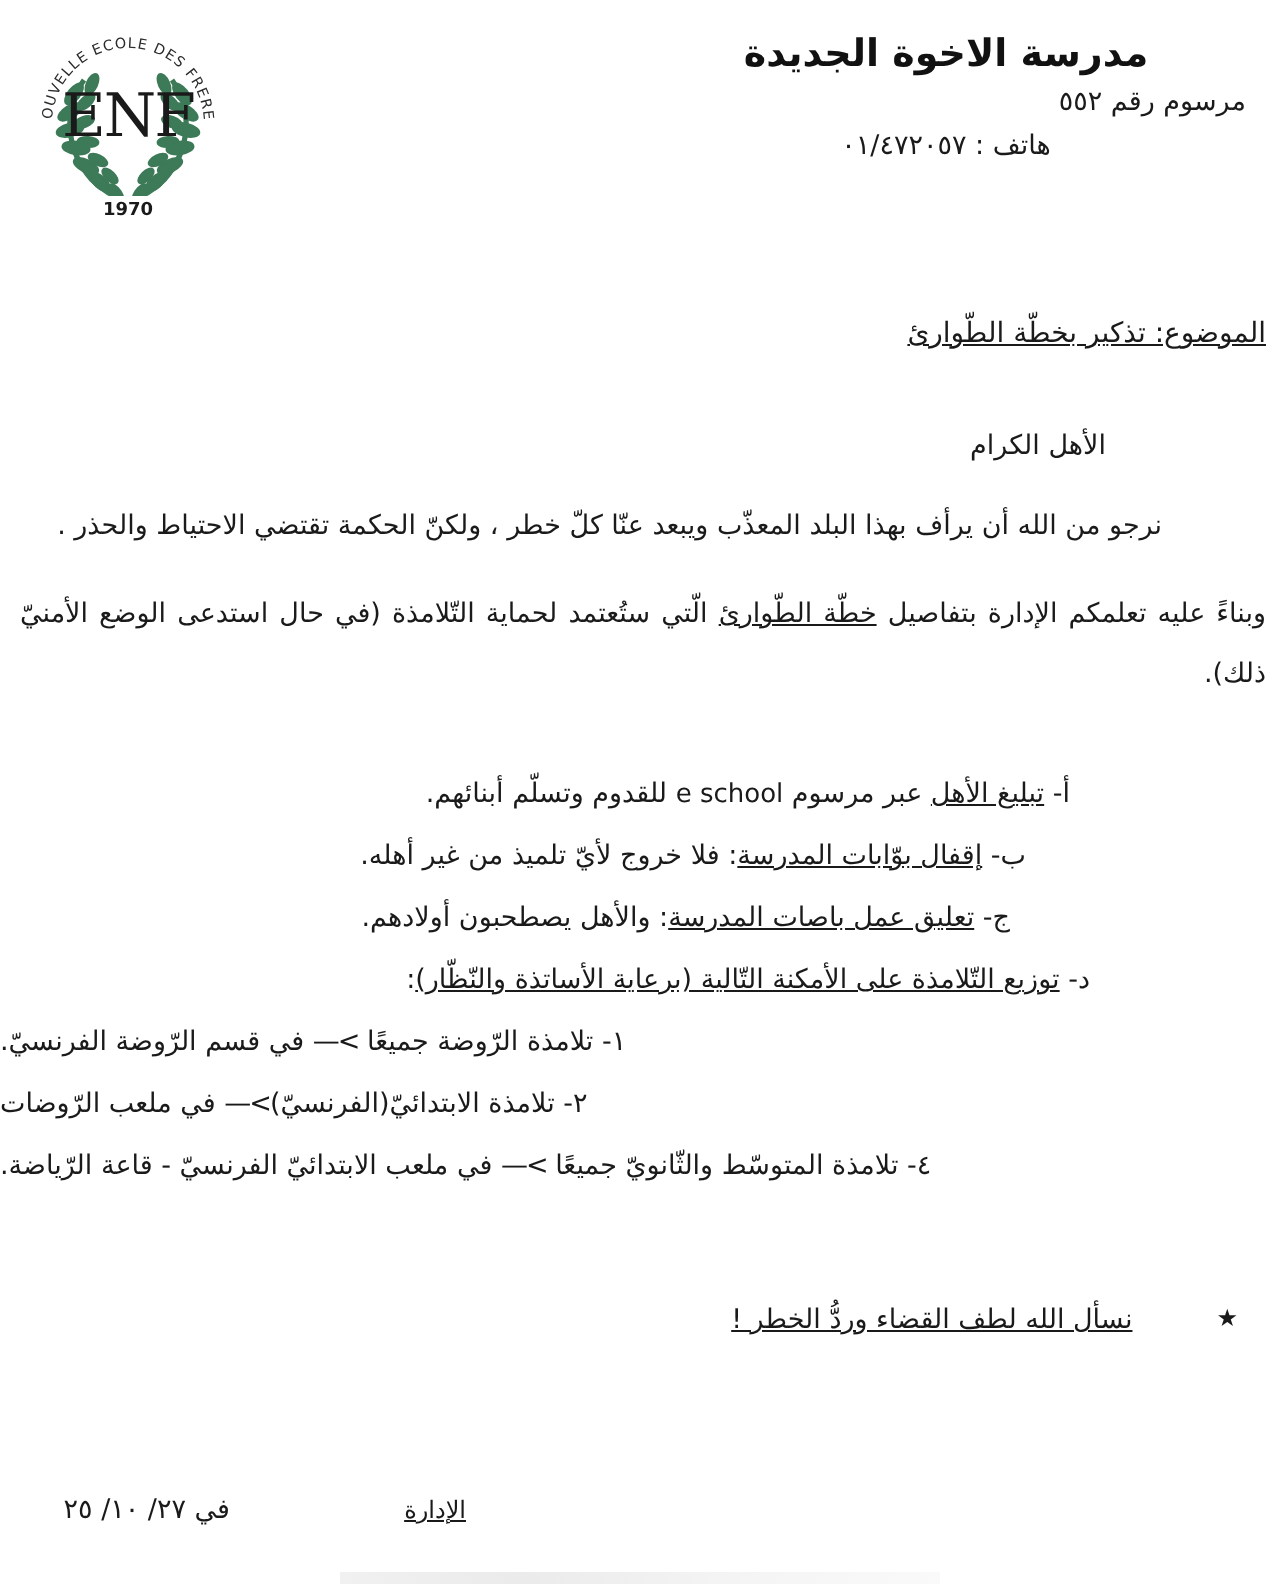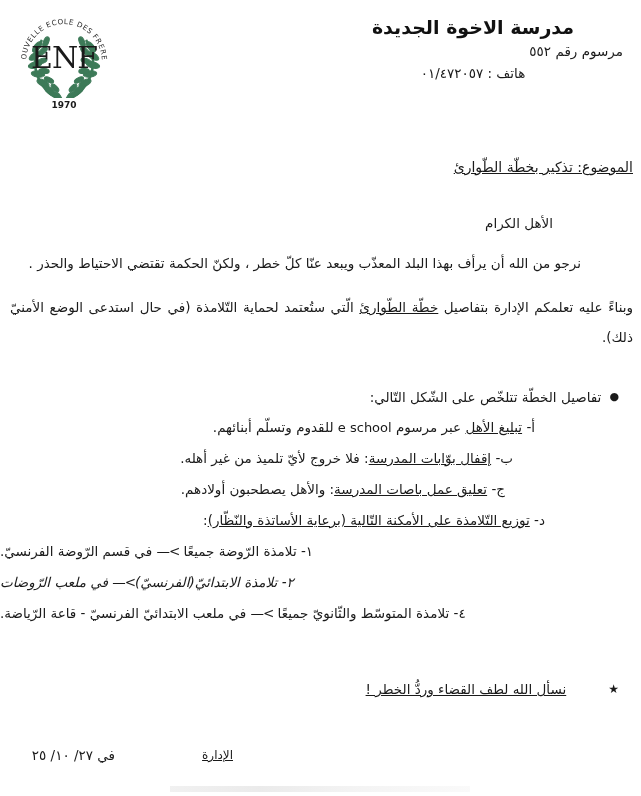--- a/index.html
+++ b/index.html
@@ -151,21 +151,21 @@
     unicode-bidi: embed;
     font-size: 13px;
   }
 
   .num-item {
     font-size: 13.5px;
     line-height: 31px;
     text-align: left;
   }
   .num-item.n1 { margin: 0 148px 0 0; }
-  .num-item.n2 { margin: 0 112px 0 0; font-style: italic; }
+  .num-item.n2 { margin: 0 112px 0 0; }
   .num-item.n3 { margin: 0 118px 0 0; }
   .num-item.n4 { margin: 0 80px 0 0; }
 
   .arrow {
     display: inline-block;
     direction: ltr;
     unicode-bidi: bidi-override;
     font-family: "DejaVu Sans", "Liberation Sans", sans-serif;
     letter-spacing: -1px;
   }
@@ -303,23 +303,20 @@
     <div class="salutation">الأهل الكرام</div>
 
     <div class="para p1">نرجو من الله أن يرأف بهذا البلد المعذّب ويبعد عنّا كلّ خطر ، ولكنّ الحكمة تقتضي الاحتياط والحذر .</div>
 
     <div class="para p2">
       <span>وبناءً عليه تعلمكم الإدارة بتفاصيل </span><span class="u">خطّة الطّوارئ</span><span> الّتي ستُعتمد لحماية التّلامذة (في حال استدعى الوضع الأمنيّ ذلك).</span>
     </div>
 
     <div class="plan">
 
-      <div class="plan-head">
-        <span class="bullet">●</span><span class="phtext">تفاصيل الخطّة تتلخّص على الشّكل التّالي:</span>
-      </div>
 
       <div class="letter-item a">
         <span>أ-</span>
         <span class="u">تبليغ الأهل</span><span> عبر مرسوم </span><span class="latin">e school</span><span> للقدوم وتسلّم أبنائهم.</span>
       </div>
 
       <div class="letter-item b">
         <span>ب-</span>
         <span class="u">إقفال بوّابات المدرسة</span><span>: فلا خروج لأيّ تلميذ من غير أهله.</span>
       </div>

